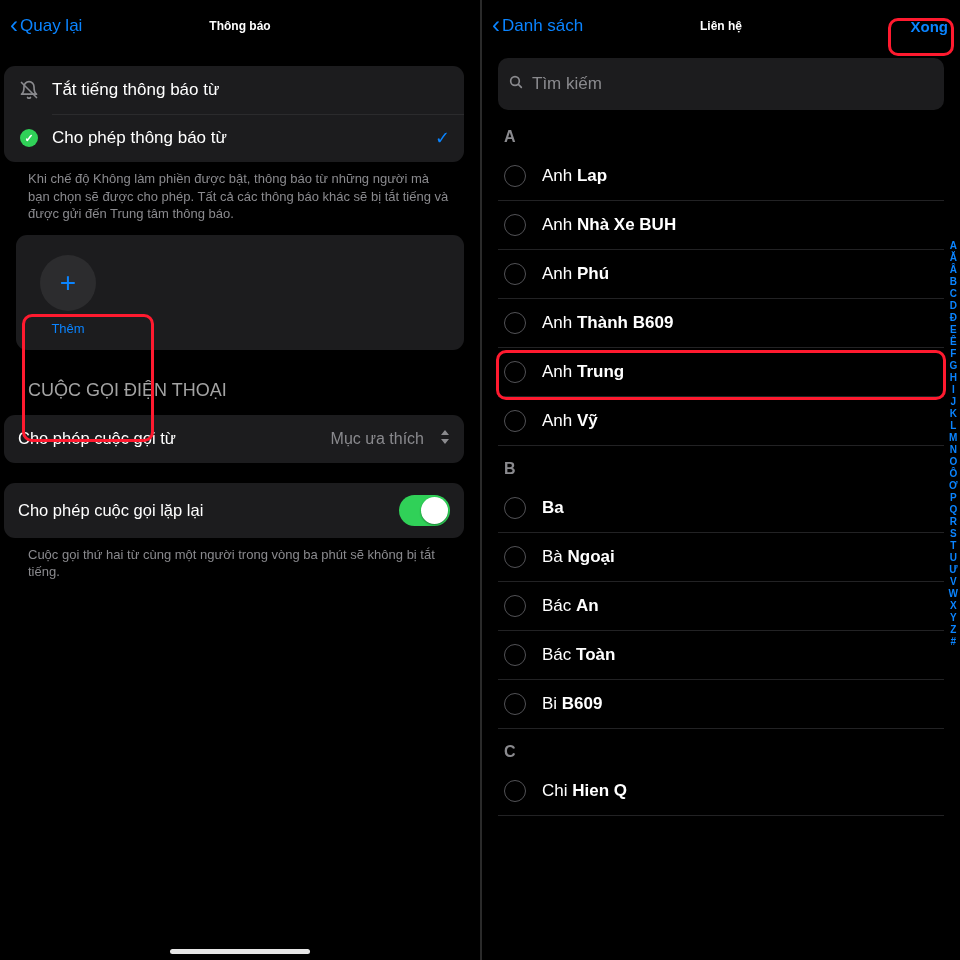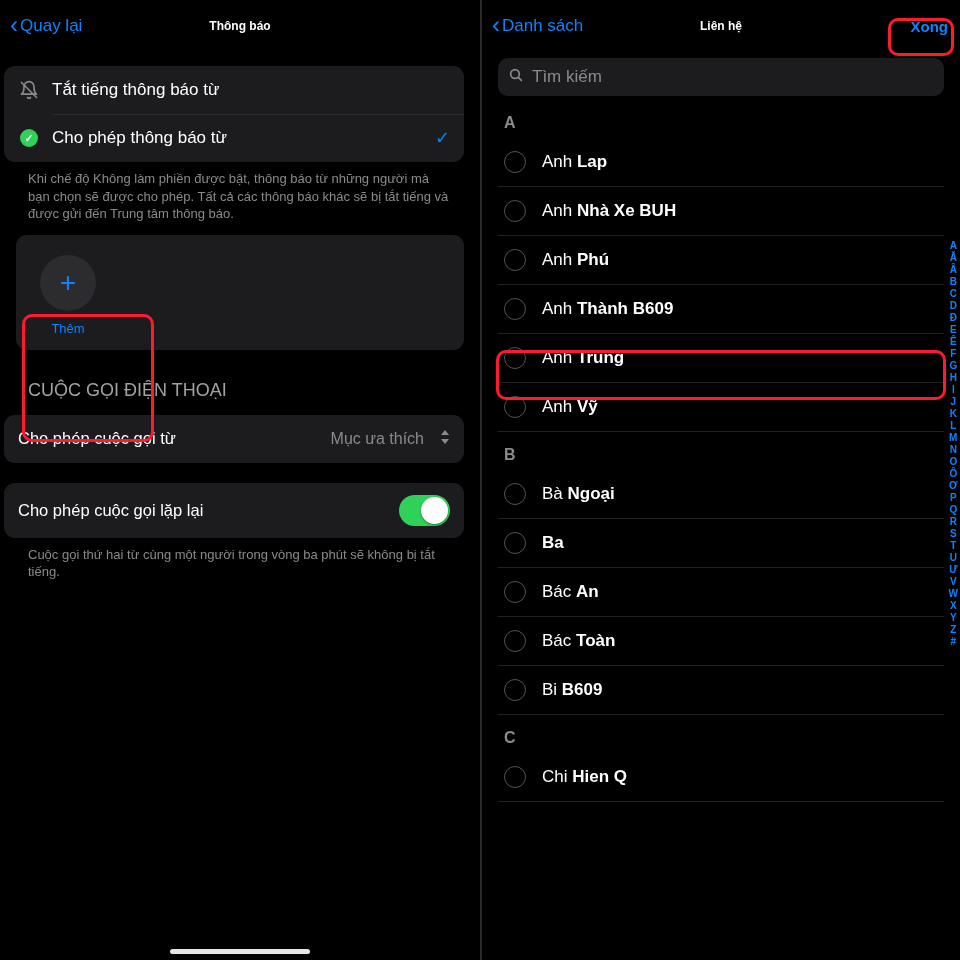--- a/index.html
+++ b/index.html
@@ -36,21 +36,21 @@
   .add-label { margin-top: 10px; color: #0a84ff; font-size: 13px; }
 
   
   .switch { width: 51px; height: 31px; background: #30d158; border-radius: 16px; position: relative; margin-left: auto; }
   .switch .knob { position: absolute; top: 2px; right: 2px; width: 27px; height: 27px; background: #fff; border-radius: 50%; box-shadow: 0 1px 2px rgba(0,0,0,.4); }
 
   
   .home-ind { position: absolute; bottom: 6px; left: 50%; transform: translateX(-50%); width: 140px; height: 5px; background: #fff; border-radius: 3px; opacity: .9; }
 
   
-  .search { margin: 6px 16px 0 16px; background: #1c1c1e; border-radius: 10px; height: 38px; display: flex; align-items: center; padding: 0 10px; gap: 8px; }
+  .search { margin: 6px 16px 0 16px; background: #1c1c1e; border-radius: 10px; height: 52px; display: flex; align-items: center; padding: 0 10px; gap: 8px; }
   .search input { background: transparent; border: none; outline: none; color: #fff; font-size: 17px; flex: 1; }
   .search input::placeholder { color: #8a8a8e; }
   .mag { color: #8a8a8e; font-size: 16px; }
 
   
   .list { margin-top: 18px; padding: 0 16px 0 16px; }
   .group-header { color: #8a8a8e; font-size: 16px; font-weight: 600; margin: 14px 0 6px 6px; }
   .group-header.first { margin-top: 6px; }
   .contact-row { display: flex; align-items: center; gap: 16px; padding: 13px 6px; border-bottom: 1px solid #222224; font-size: 17px; }
   .radio { width: 22px; height: 22px; border: 1.8px solid #525256; border-radius: 50%; flex-shrink: 0; }
@@ -180,25 +180,25 @@
         <div class="radio"></div>
         <div class="contact-name">Anh <span class="bold">Trung</span></div>
       </div>
       <div class="contact-row">
         <div class="radio"></div>
         <div class="contact-name">Anh <span class="bold">Vỹ</span></div>
       </div>
       <div class="group-header">B</div>
       <div class="contact-row">
         <div class="radio"></div>
+        <div class="contact-name"><span class="bold">Ba</span></div>
+      </div>
+      <div class="contact-row">
+        <div class="radio"></div>
         <div class="contact-name">Bà <span class="bold">Ngoại</span></div>
-      </div>
-      <div class="contact-row">
-        <div class="radio"></div>
-        <div class="contact-name"><span class="bold">Ba</span></div>
       </div>
       <div class="contact-row">
         <div class="radio"></div>
         <div class="contact-name">Bác <span class="bold">An</span></div>
       </div>
       <div class="contact-row">
         <div class="radio"></div>
         <div class="contact-name">Bác <span class="bold">Toàn</span></div>
       </div>
       <div class="contact-row">

